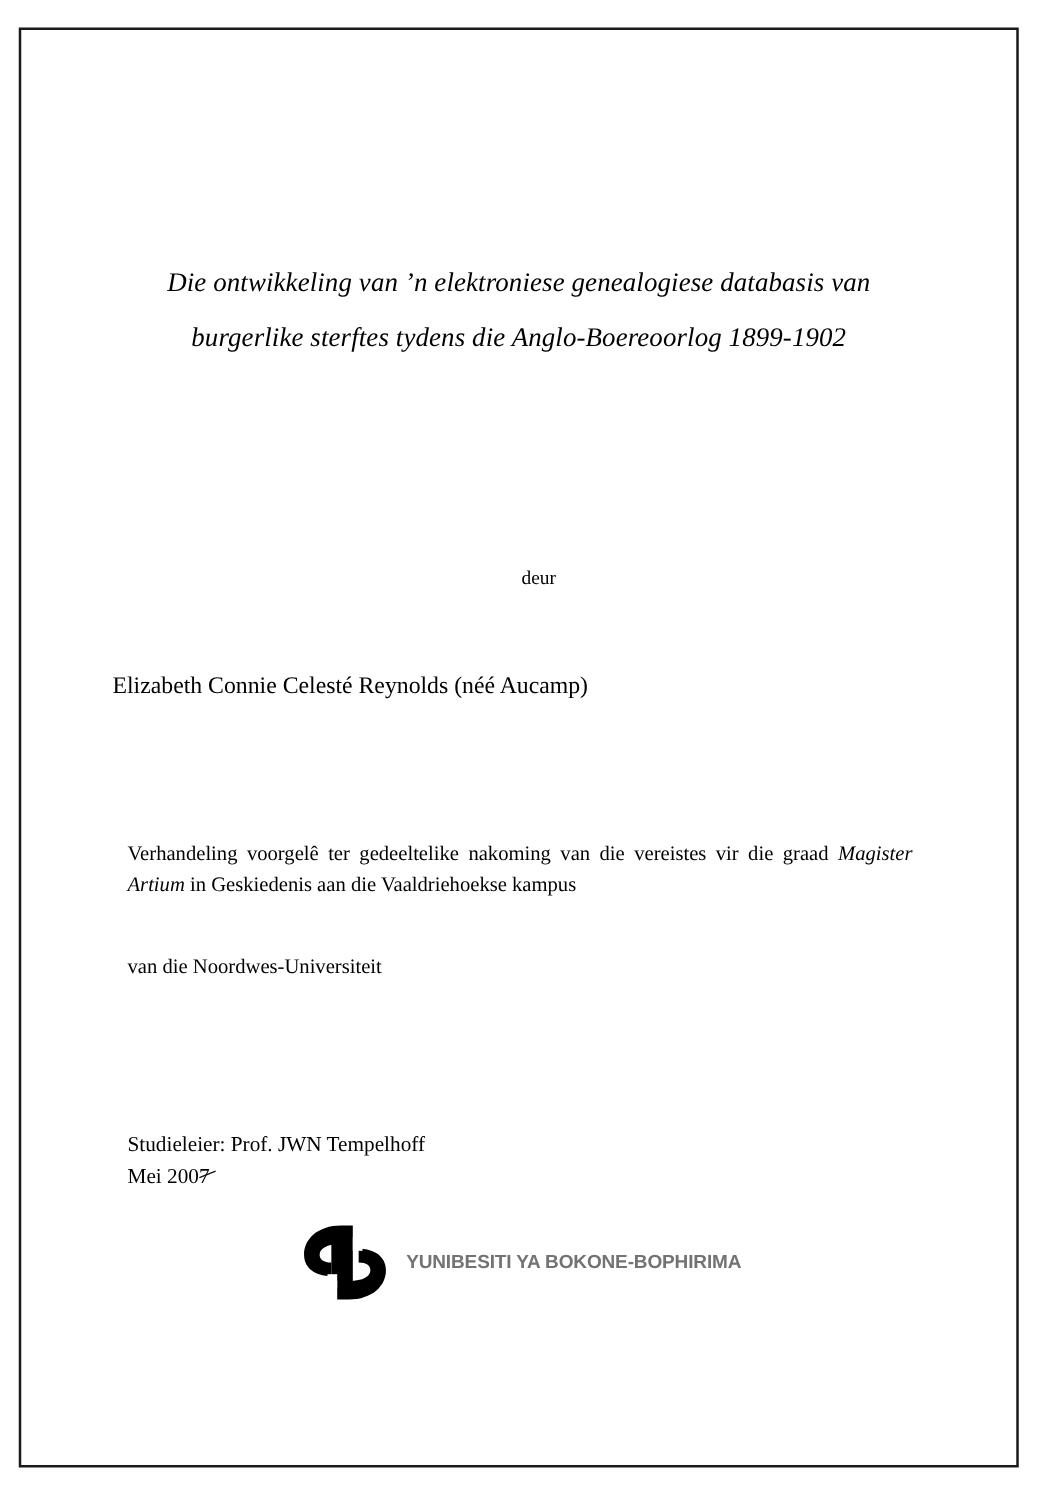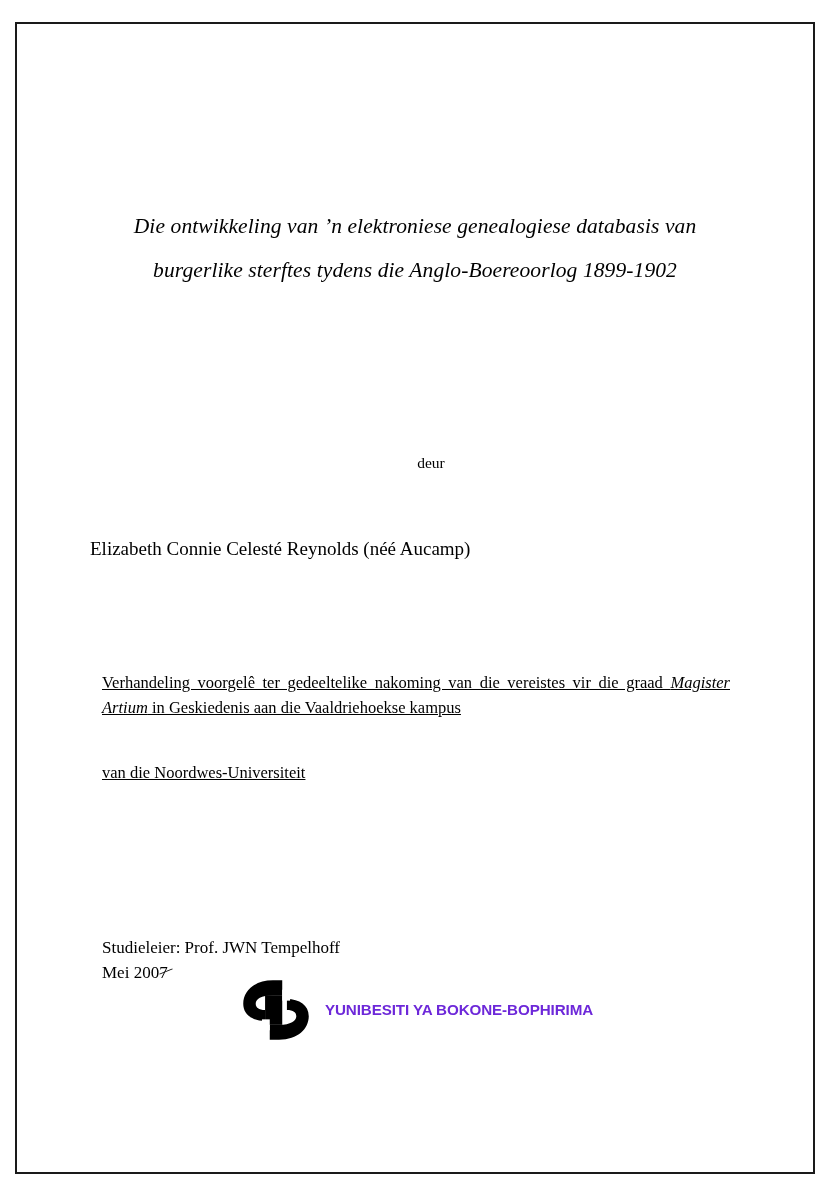--- a/index.html
+++ b/index.html
@@ -68,37 +68,35 @@
     font-size: 19px;
   }
   .statement {
     position: absolute;
     top: 648px;
     left: 12px;
     width: 628px;
     font-size: 16.5px;
     line-height: 25px;
     text-align: justify;
-    text-decoration: underline;
   }
   .statement .last-line {
     text-align: left;
     margin-top: 40px;
   }
   .statement em {
     font-style: italic;
   }
   .supervisor {
     position: absolute;
     top: 881px;
     left: 12px;
     width: 500px;
     font-size: 17px;
     line-height: 25px;
-    margin-top: 32px;
   }
   .supervisor div {
     white-space: nowrap;
   }
   .date-line {
     position: relative;
   }
   .date-strike {
     position: absolute;
     left: 57px;
@@ -122,21 +120,21 @@
     height: 72px;
     margin-right: 10px;
     flex: none;
   }
   .logo-text {
     font-family: "Liberation Sans", sans-serif;
     font-size: 15.2px;
     line-height: 17.5px;
     font-weight: bold;
     letter-spacing: -0.1px;
-    color: #6d28d9;
+    color: #737373;
     white-space: nowrap;
   }
 </style>
 </head>
 <body>
 
 <div class="page">
   <div class="page-border"></div>
 
   <div class="content">

